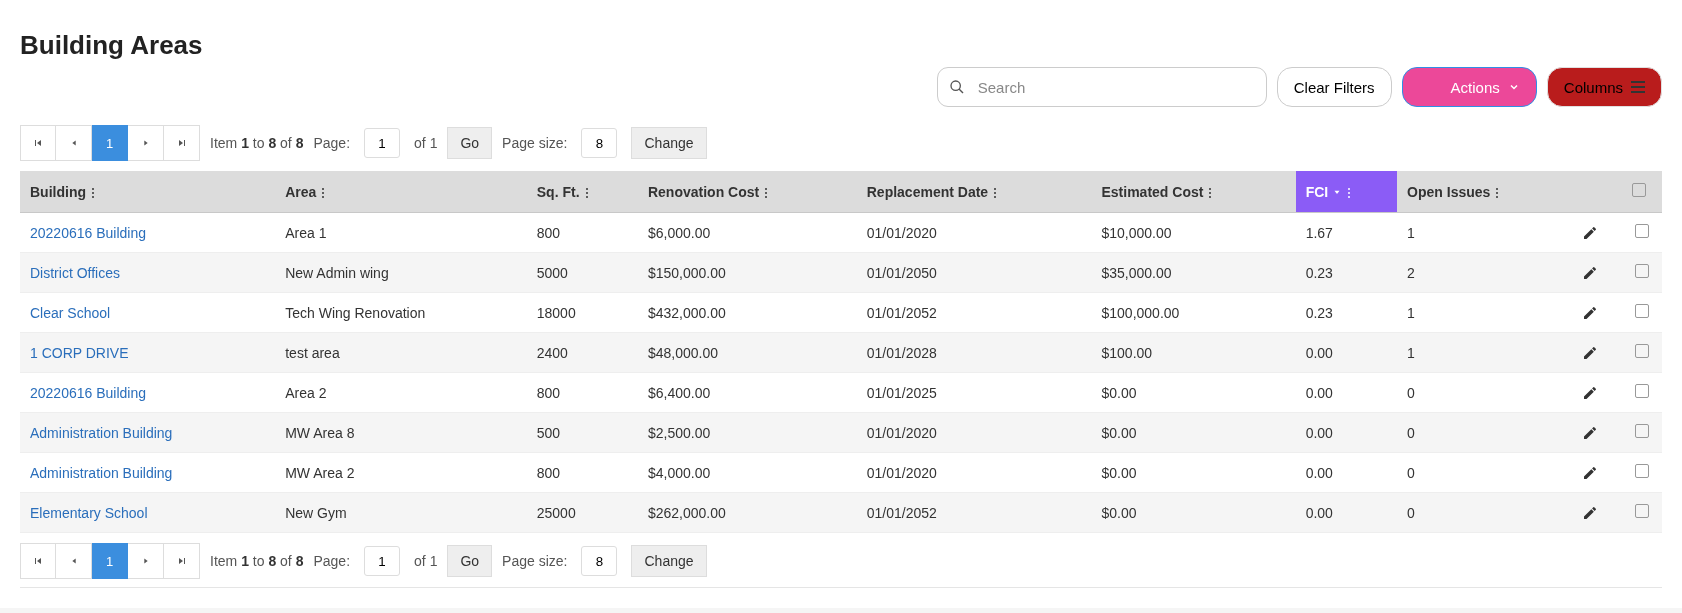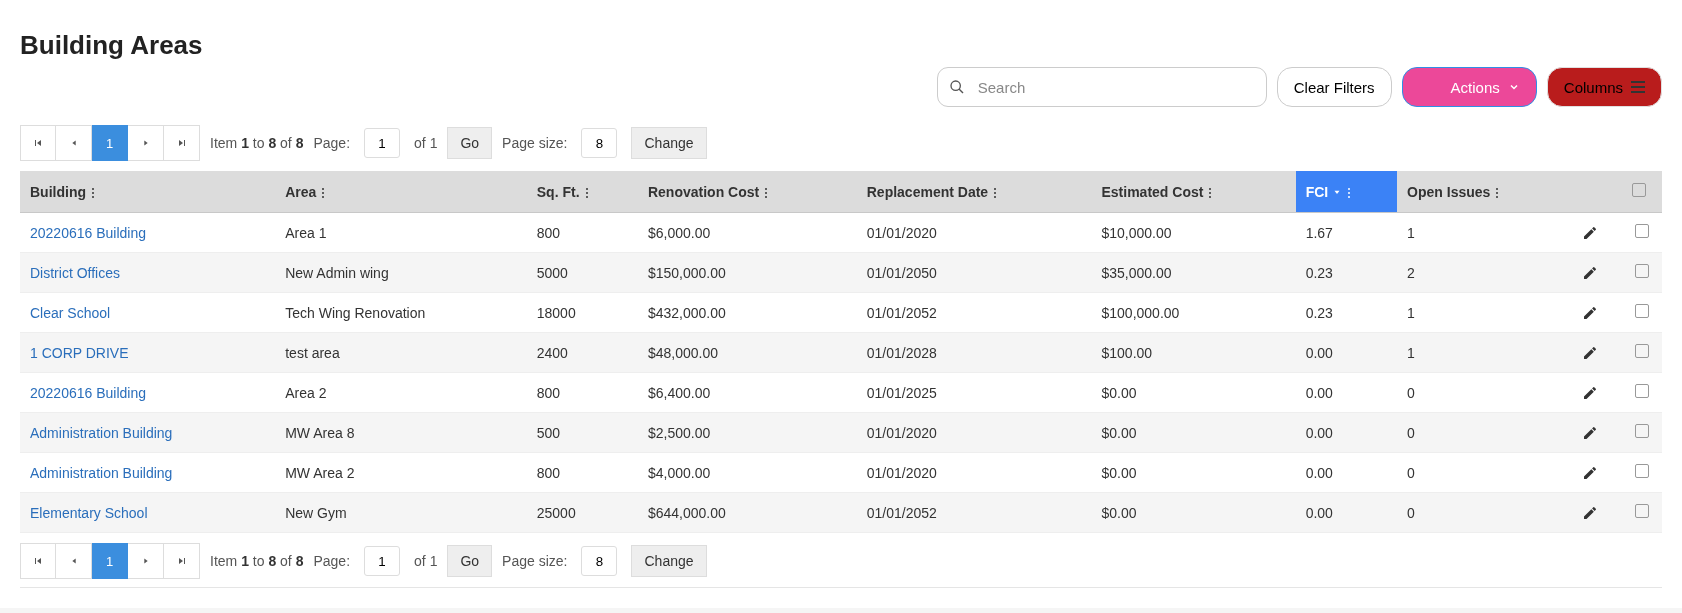--- a/index.html
+++ b/index.html
@@ -155,21 +155,21 @@
     background: var(--header-bg);
     text-align: left;
     padding: 12px 10px;
     font-weight: 700;
     color: #333;
     border-bottom: 1px solid #c8c8c8;
     position: relative;
     white-space: nowrap;
   }
   table.grid thead th.sorted {
-    background: #3b82f6;
+    background: #8b5cf6;
     color: #fff;
   }
   .col-menu {
     display: inline-flex;
     vertical-align: middle;
     margin-left: 6px;
     flex-direction: column;
     gap: 2px;
   }
   .col-menu span {
@@ -433,21 +433,21 @@
           <td><span>0</span></td>
           <td class="edit-col"><span class="edit-icon"><svg viewBox="0 0 24 24" width="16" height="16" fill="currentColor">
                 <path d="M3 17.25V21h3.75l11-11-3.75-3.75-11 11zM20.7 7.04a1 1 0 0 0 0-1.41l-2.34-2.34a1 1 0 0 0-1.41 0l-1.83 1.83 3.75 3.75 1.83-1.83z"></path>
               </svg></span></td>
           <td class="check-col"><span class="checkbox"></span></td>
         </tr>
         <tr>
           <td><a class="link">Elementary School</a></td>
           <td><span>New Gym</span></td>
           <td><span>25000</span></td>
-          <td><span>$644,000.00</span></td>
+          <td><span>$262,000.00</span></td>
           <td><span>01/01/2052</span></td>
           <td><span>$0.00</span></td>
           <td><span>0.00</span></td>
           <td><span>0</span></td>
           <td class="edit-col"><span class="edit-icon"><svg viewBox="0 0 24 24" width="16" height="16" fill="currentColor">
                 <path d="M3 17.25V21h3.75l11-11-3.75-3.75-11 11zM20.7 7.04a1 1 0 0 0 0-1.41l-2.34-2.34a1 1 0 0 0-1.41 0l-1.83 1.83 3.75 3.75 1.83-1.83z"></path>
               </svg></span></td>
           <td class="check-col"><span class="checkbox"></span></td>
         </tr>
       </tbody>

